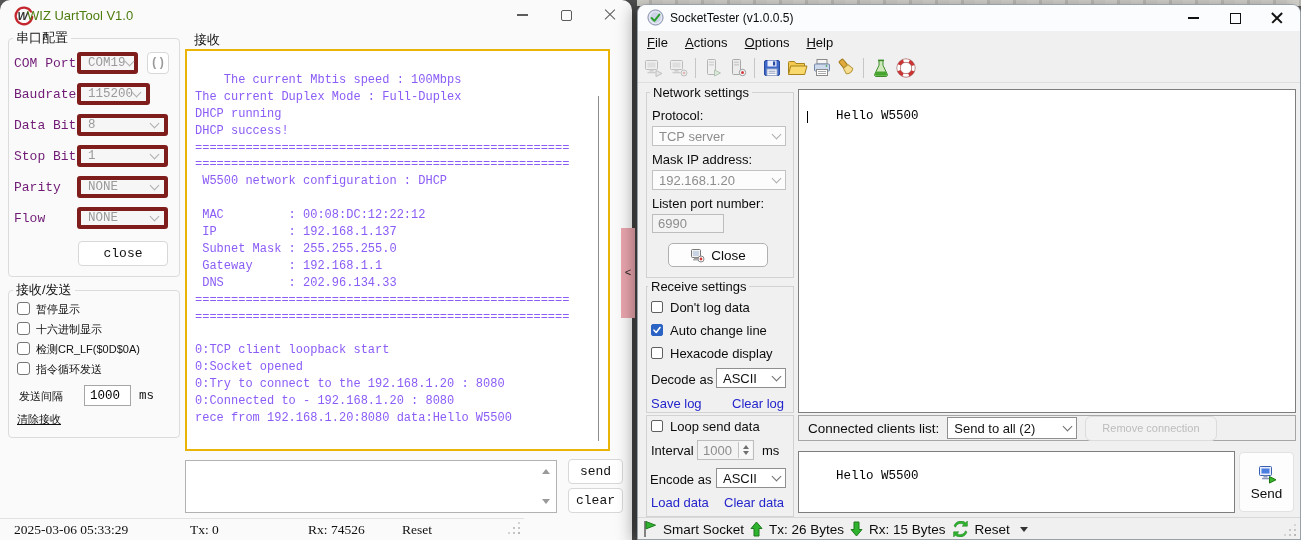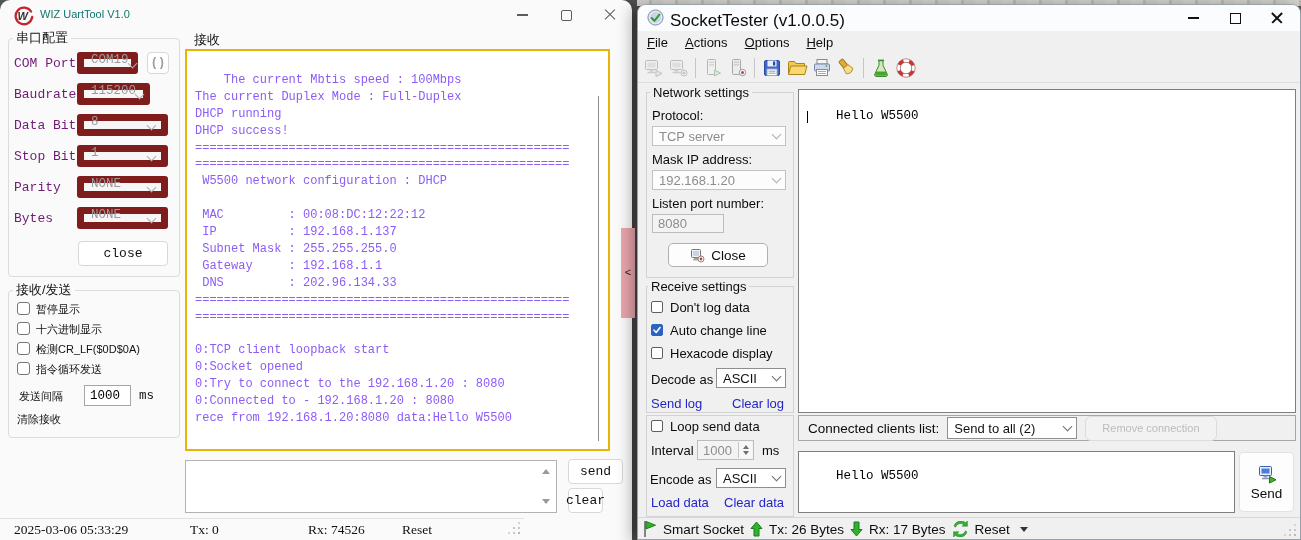--- a/index.html
+++ b/index.html
@@ -6,37 +6,37 @@
   body{position:relative;width:1301px;height:540px;background:#5a5a5a;overflow:hidden;
        font-family:"Liberation Sans","DejaVu Sans",sans-serif;-webkit-font-smoothing:antialiased;}
   .abs{position:absolute;}
   .mono{font-family:"Liberation Mono","DejaVu Sans Mono",monospace;}
   .serif{font-family:"Liberation Serif","DejaVu Serif",serif;}
   .pre{white-space:pre;}
 
   
   #lw{left:0;top:0;width:632px;height:540px;background:#fafafa;border-radius:10px 10px 0 0;
       box-shadow:6px 0 18px rgba(0,0,0,.38);z-index:1;}
-  .lw-title{left:40px;top:8px;font-size:11px;color:#0f766e;}
+  .lw-title{left:27px;top:8px;font-size:13px;color:#4d7c0f;}
   .winbtns{right:0;top:0;display:flex;}
   .wbtn{width:44px;height:30px;display:flex;align-items:center;justify-content:center;}
   .min-glyph{width:11px;height:1.3px;background:#5c5c5c;display:block;}
   .max-glyph{width:9px;height:9px;border:1.1px solid #5c5c5c;border-radius:2px;display:block;}
   .max-glyph.dark{border:1.6px solid #111;border-radius:0;}
   .x-glyph{position:relative;width:12px;height:12px;display:block;}
   .x-glyph::before,.x-glyph::after{content:"";position:absolute;left:-1px;top:5px;width:14px;height:1.2px;background:#5c5c5c;}
   .x-glyph::before{transform:rotate(45deg);} .x-glyph::after{transform:rotate(-45deg);}
   .x-glyph.dark::before,.x-glyph.dark::after{background:#111;height:1.5px;}
   .min-glyph.dark{background:#111;height:1.6px;}
 
   .grp{border:1px solid #dcdcdc;border-radius:4px;}
   .legend{font-size:13px;color:#141414;background:#fafafa;padding:0 3px;line-height:14px;}
   .lbl-l{font-size:13px;color:#701a75;}
-  .sel-l{height:22px;background:#f6f6f6;border:7px solid #7f1d1d;border-radius:3px;box-sizing:border-box;
-         display:flex;align-items:flex-end;padding:0 6px 0 7px;color:#9a9a9a;font-size:12.5px;}
+  .sel-l{height:22px;background:#f6f6f6;border:4px solid #7f1d1d;border-radius:3px;box-sizing:border-box;
+         display:flex;align-items:center;padding:0 6px 0 7px;color:#9a9a9a;font-size:12.5px;}
   .chev{width:6px;height:6px;border-right:1.4px solid #aeaeae;border-bottom:1.4px solid #aeaeae;
         transform:rotate(45deg);margin-left:auto;margin-top:-4px;flex:0 0 auto;}
   .chev.dark{border-color:#6e6e6e;}
   .btn-l{background:#fff;border:1px solid #d8d8d8;border-radius:4px;box-sizing:border-box;
          display:flex;align-items:center;justify-content:center;font-size:13px;color:#111;}
   .cbl{width:13px;height:13px;border:1px solid #767676;border-radius:3px;background:#fff;box-sizing:border-box;}
   .zh{font-size:11px;color:#111;line-height:14px;}
   .rxbox{background:#fff;border:2px solid #eab308;box-sizing:border-box;font-size:12px;line-height:16.9px;
          color:#8b5cf6;padding:4px 8px;overflow:hidden;}
   .rx-thumb{position:absolute;right:9px;top:45px;bottom:8px;width:0;border-left:1px solid #8d8d8d;}
@@ -51,21 +51,21 @@
   .grip{position:absolute;right:4px;bottom:4px;width:12px;height:12px;}
   .grip::after{content:"";position:absolute;right:0;bottom:0;width:2.5px;height:2.5px;background:#b9b9b9;
     box-shadow:-5px 0 #c6c6c6,0 -5px #c6c6c6,-10px 0 #d5d5d5,0 -10px #d5d5d5,-5px -5px #c6c6c6;}
 
   
   #backstrip{left:637px;top:0;width:664px;height:6px;z-index:2;
      background:repeating-linear-gradient(90deg,#d2d0ca 0 12px,#bab8b2 12px 15px,#cdcbc5 15px 26px);}
   #rw{left:637px;top:4px;width:664px;height:536px;background:#f0f0f0;border:1px solid #98a0a8;
       border-radius:9px 9px 0 0;box-sizing:border-box;box-shadow:-5px 3px 16px rgba(0,0,0,.32);z-index:3;}
   .rw-titlebar{left:0;top:0;width:662px;height:26px;background:#fbfcfe;border-radius:8px 8px 0 0;}
-  .rw-title{left:32px;top:6px;font-size:17px;color:#0c0c0c;}
+  .rw-title{left:32px;top:6px;font-size:12px;color:#0c0c0c;}
   .menubar{left:0;top:26px;width:747px;height:22px;display:flex;align-items:center;padding-left:9px;box-sizing:border-box;}
   .menu-item{font-size:13px;color:#0c0c0c;margin-right:17px;}
   .toolbar{left:0;top:48px;width:662px;height:30px;display:flex;align-items:center;padding-left:3px;
            box-sizing:border-box;border-bottom:1px solid #dedede;}
   .tbtn{width:25px;height:25px;display:flex;align-items:center;justify-content:center;}
   .tsep{width:1px;height:20px;background:#c6c6c6;margin:0 4px;}
   .grp-r{border:1px solid #d2d2d2;box-sizing:border-box;}
   .legend-r{font-size:13px;color:#0c0c0c;background:#f0f0f0;padding:0 3px;line-height:13px;}
   .lbl-r{font-size:13px;color:#0c0c0c;}
   .sel-r{height:20px;background:#fcfcfc;border:1px solid #c2c2c2;box-sizing:border-box;display:flex;
@@ -88,21 +88,21 @@
   .clients{background:#f0f0f0;border:1px solid #a6a6a6;box-sizing:border-box;display:flex;align-items:center;
            padding:0 9px;gap:8px;}
   .btn-ghost{height:25px;padding:0 16px;background:#f2f2f2;border:1px solid #dcdcdc;border-radius:6px;
              color:#bcbcbc;font-size:11px;display:flex;align-items:center;box-sizing:border-box;}
   .sendbox-r{background:#fff;border:1px solid #7e7e7e;box-sizing:border-box;font-size:12.5px;padding:3px 7px;color:#000;}
   .btn-send{flex-direction:column;gap:2px;border-color:#e2e2e2;border-radius:4px;}
   .rstatus{left:0;top:512px;width:662px;height:23px;border-top:1px solid #d8d8d8;display:flex;align-items:center;
            padding-left:5px;box-sizing:border-box;gap:6px;font-size:13.5px;color:#0c0c0c;}
   .dd-tri{width:0;height:0;border-left:4px solid transparent;border-right:4px solid transparent;border-top:5px solid #333;margin-left:4px;}
   u{text-decoration:underline;}
-  .ul{}
+  .ul{text-decoration:underline;}
 </style>
 </head>
 <body>
 
 <div id="backstrip" class="abs"></div>
 
 <div id="lw" class="abs">
 
   <div class="abs" style="left:12px;top:4px">
     <svg width="22" height="22" viewBox="0 0 22 22">
@@ -152,21 +152,21 @@
     <span>1</span>
       <i class="chev"></i>
   </div>
 
   <span class="abs lbl-l mono" style="left:14px;top:180px">Parity</span>
   <div class="abs sel-l mono" style="left:77px;top:176px;width:91px">
     <span>NONE</span>
       <i class="chev"></i>
   </div>
 
-  <span class="abs lbl-l mono" style="left:14px;top:211px">Bytes</span>
+  <span class="abs lbl-l mono" style="left:14px;top:211px">Flow</span>
   <div class="abs sel-l mono" style="left:77px;top:207px;width:91px">
     <span>NONE</span>
       <i class="chev"></i>
   </div>
 
   <div class="abs btn-l mono" style="left:78px;top:241px;width:90px;height:25px">
     <span>close</span>
   </div>
 
   <div class="abs grp" style="left:8px;top:290px;width:170px;height:146px"></div>
@@ -219,21 +219,21 @@
   </div>
 
   <div class="abs sendbox-l mono" style="left:185px;top:460px;width:372px;height:53px">
     <span></span>
     <i class="tri up"></i>
     <i class="tri dn"></i>
   </div>
   <div class="abs btn-l mono" style="left:568px;top:459px;width:55px;height:25px">
     <span>send</span>
   </div>
-  <div class="abs btn-l mono" style="left:568px;top:488px;width:35px;height:25px">
+  <div class="abs btn-l mono" style="left:568px;top:488px;width:55px;height:25px">
     <span>clear</span>
   </div>
 
   <div class="abs lstatus serif">
     <span style="left:14px">2025-03-06 05:33:29</span>
     <span style="left:190px">Tx: 0</span>
     <span style="left:308px">Rx: 74526</span>
     <span style="left:402px">Reset</span>
     <span class="grip"></span>
   </div>
@@ -374,21 +374,21 @@
   </div>
 
   <span class="abs lbl-r" style="left:14px;top:147px">Mask IP address:</span>
   <div class="abs sel-r" style="left:14px;top:165px;width:134px">
     <span>192.168.1.20</span>
       <i class="chev"></i>
   </div>
 
   <span class="abs lbl-r" style="left:14px;top:191px">Listen port number:</span>
   <div class="abs inp-r" style="left:14px;top:209px;width:72px;height:19px">
-    <span>8080</span>
+    <span>6990</span>
   </div>
 
   <div class="abs btn-r" style="left:30px;top:238px;width:100px;height:24px">
     <svg width="15" height="15" viewBox="0 0 15 15">
       <rect x="1.5" y="1.5" width="9" height="8" rx="1" fill="#f2f2f2" stroke="#777777"></rect>
       <rect x="3" y="3" width="6" height="5" fill="#c8d4e4"></rect>
       <rect x="4" y="9.5" width="4" height="1.5" fill="#999999"></rect>
         <rect x="3" y="11.2" width="6" height="1.2" fill="#999999"></rect>
       <circle cx="11" cy="11" r="3" fill="#ffffff" stroke="#888888"></circle>
         <circle cx="11" cy="11" r="1.4" fill="#d43c3c"></circle>
@@ -411,21 +411,21 @@
 
   <span class="abs cbr" style="left:13px;top:342px"></span>
   <span class="abs lbl-r" style="left:32px;top:341px">Hexacode display</span>
 
   <span class="abs lbl-r" style="left:13px;top:367px">Decode as</span>
   <div class="abs sel-r en" style="left:78px;top:363px;width:70px">
     <span>ASCII</span>
       <i class="chev dark"></i>
   </div>
 
-  <span class="abs link" style="left:13px;top:391px">Send log</span>
+  <span class="abs link" style="left:13px;top:391px">Save log</span>
   <span class="abs link" style="left:94px;top:391px">Clear log</span>
 
   <div class="abs grp-r" style="left:8px;top:410px;width:148px;height:102px"></div>
 
   <span class="abs cbr" style="left:13px;top:415px"></span>
   <span class="abs lbl-r" style="left:32px;top:414px">Loop send data</span>
 
   <span class="abs lbl-r" style="left:13px;top:438px">Interval</span>
   <div class="abs inp-r" style="left:59px;top:435px;width:57px;height:20px">
     <span>1000</span>
@@ -482,21 +482,21 @@
       <path d="M3 1.5 l9.5 3.7 -9.5 3.7 z" fill="#2fb32f" stroke="#1d7a1d"></path>
     </svg>
     <span>Smart Socket</span>
     <svg width="13" height="16" viewBox="0 0 13 16">
       <path d="M6.5 1 L12 7.5 H9 V15 H4 V7.5 H1 Z" fill="#2fb32f" stroke="#1d7a1d"></path>
     </svg>
     <span>Tx: 26 Bytes</span>
     <svg width="13" height="16" viewBox="0 0 13 16">
       <path d="M6.5 15 L1 8.5 H4 V1 H9 V8.5 H12 Z" fill="#2fb32f" stroke="#1d7a1d"></path>
     </svg>
-    <span>Rx: 17 Bytes</span>
+    <span>Rx: 15 Bytes</span>
     <svg width="17" height="16" viewBox="0 0 16 16">
       <path d="M3 6.2 a5.2 5.2 0 0 1 8.3-2.6 l-1.6 1.6 h5.2 v-5.2 l-1.8 1.8 a7.2 7.2 0 0 0 -11.6 3.1 z" fill="#2fb32f" stroke="#1d7a1d" stroke-width=".5"></path>
       <path d="M13 9.8 a5.2 5.2 0 0 1 -8.3 2.6 l1.6-1.6 h-5.2 v5.2 l1.8-1.8 a7.2 7.2 0 0 0 11.6-3.1 z" fill="#2fb32f" stroke="#1d7a1d" stroke-width=".5"></path>
     </svg>
     <span>Reset</span>
     <i class="dd-tri"></i>
     <span class="grip"></span>
   </div>
 </div>
 

